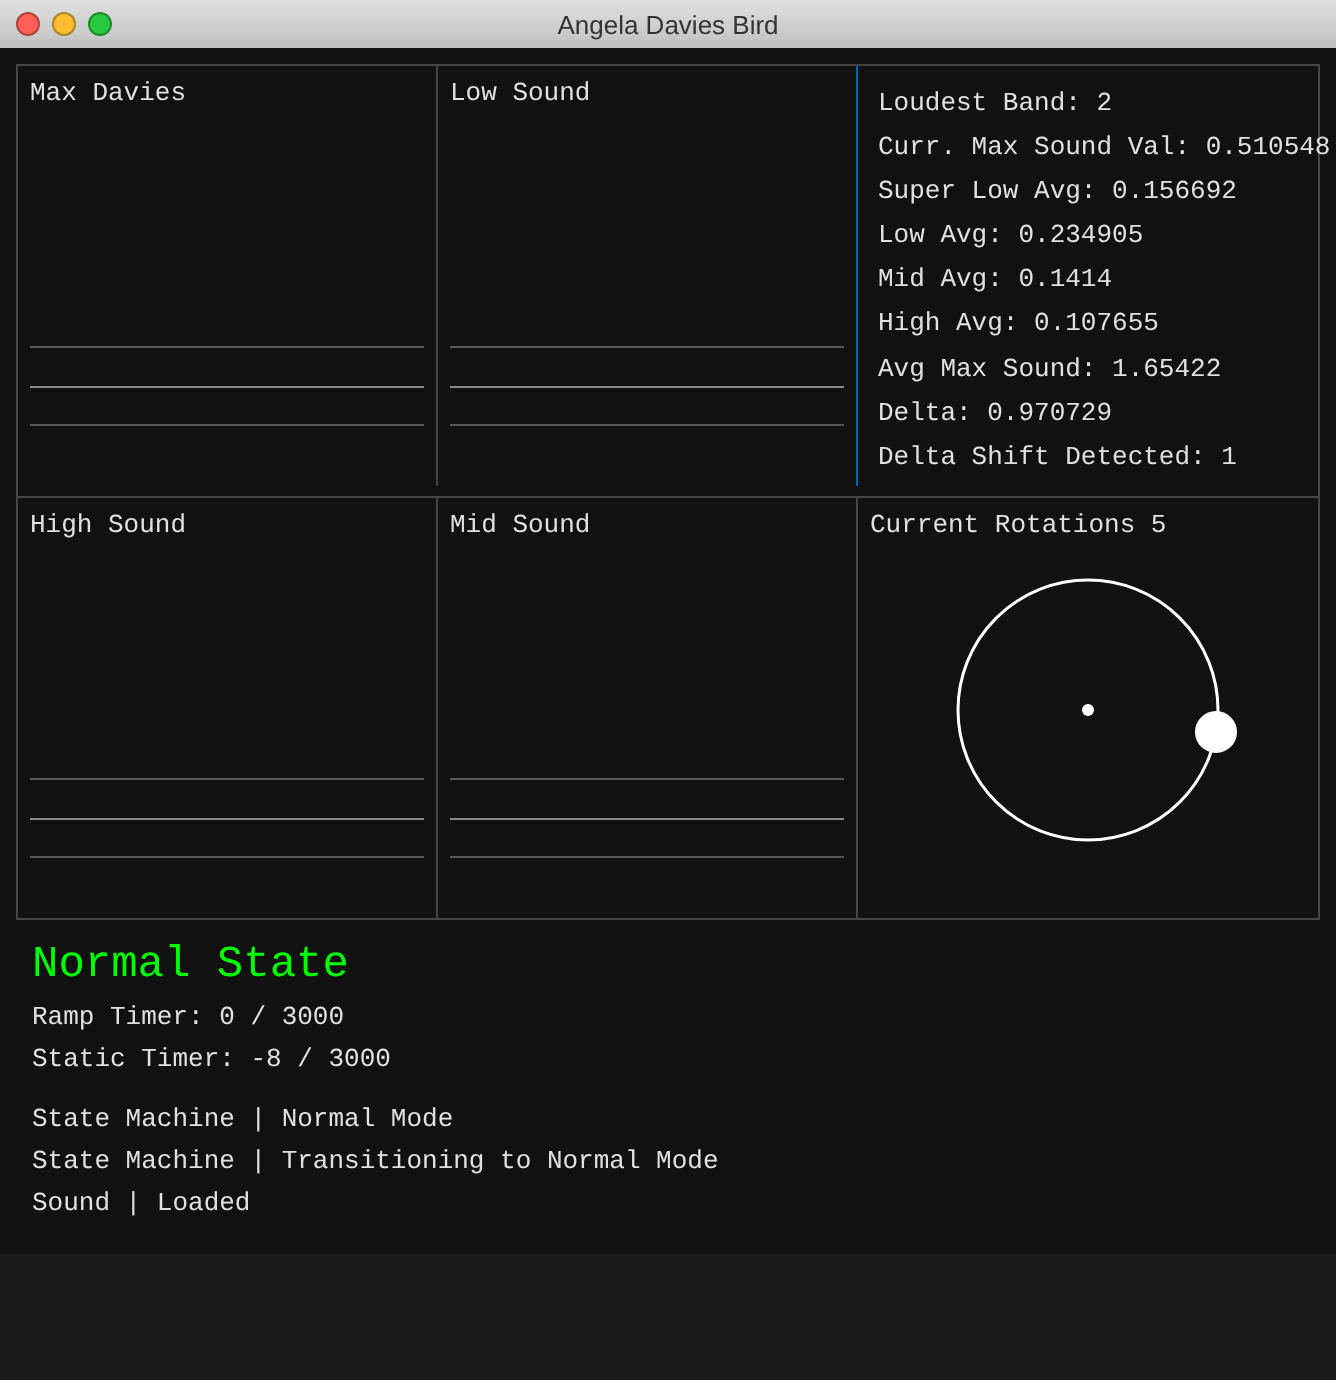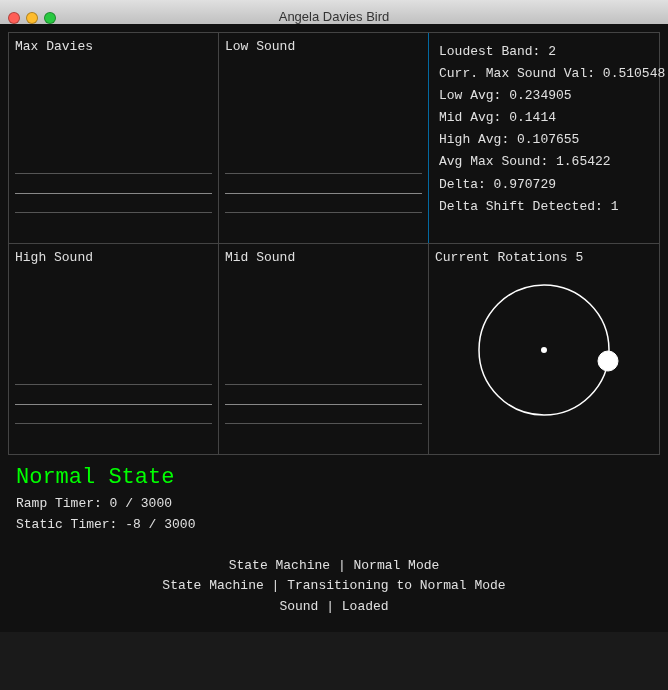--- a/index.html
+++ b/index.html
@@ -11,21 +11,21 @@
       color: #e0e0e0;
       width: 668px;
       height: 690px;
       overflow: hidden;
     }
 
     .title-bar {
       background: linear-gradient(to bottom, #e0e0e0, #c0c0c0);
       height: 24px;
       display: flex;
-      align-items: flex-end;
+      align-items: center;
       justify-content: center;
       position: relative;
     }
 
     .title-bar-title {
       font-family: -apple-system, sans-serif;
       font-size: 13px;
       color: #333;
       font-weight: 500;
     }
@@ -159,20 +159,21 @@
     </div>
     <div class="panel panel-sound" style="width:210px; min-width:210px; border:none; border-right:1px solid #0369a1;">
       <div class="panel-label">Low Sound</div>
       <div class="waveform-area">
           <div class="waveform-line"></div>
         </div>
     </div>
     <div class="panel-info" style="flex:1; border:none;">
       <div class="info-line">Loudest Band: 2</div>
       <div class="info-line">Curr. Max Sound Val: 0.510548</div>
+      <div class="info-line">Super Low Avg: 0.156692</div>
       <div class="info-line">Low Avg: 0.234905</div>
       <div class="info-line">Mid Avg: 0.1414</div>
       <div class="info-line">High Avg: 0.107655</div>
       <div class="info-line">Avg Max Sound: 1.65422</div>
       <div class="info-line">Delta: 0.970729</div>
       <div class="info-line">Delta Shift Detected: 1</div>
     </div>
   </div>
 
   <div style="display:flex; border:1px solid #444;">
@@ -200,20 +201,20 @@
           <circle cx="144" cy="91" r="10" fill="white" stroke="white" stroke-width="1"></circle>
         </svg>
       </div>
     </div>
   </div>
 
   <div class="status-section">
     <div class="normal-state-label">Normal State</div>
     <div class="status-line">Ramp Timer: 0 / 3000</div>
     <div class="status-line">Static Timer: -8 / 3000</div>
-    <div style="margin-top:20px;text-align:center;">
+    <div style="margin-top:10px;">
       <div class="status-line">State Machine | Normal Mode</div>
       <div class="status-line">State Machine | Transitioning to Normal Mode</div>
       <div class="status-line">Sound | Loaded</div>
     </div>
   </div>
 
 </div>
 
 </body></html>

